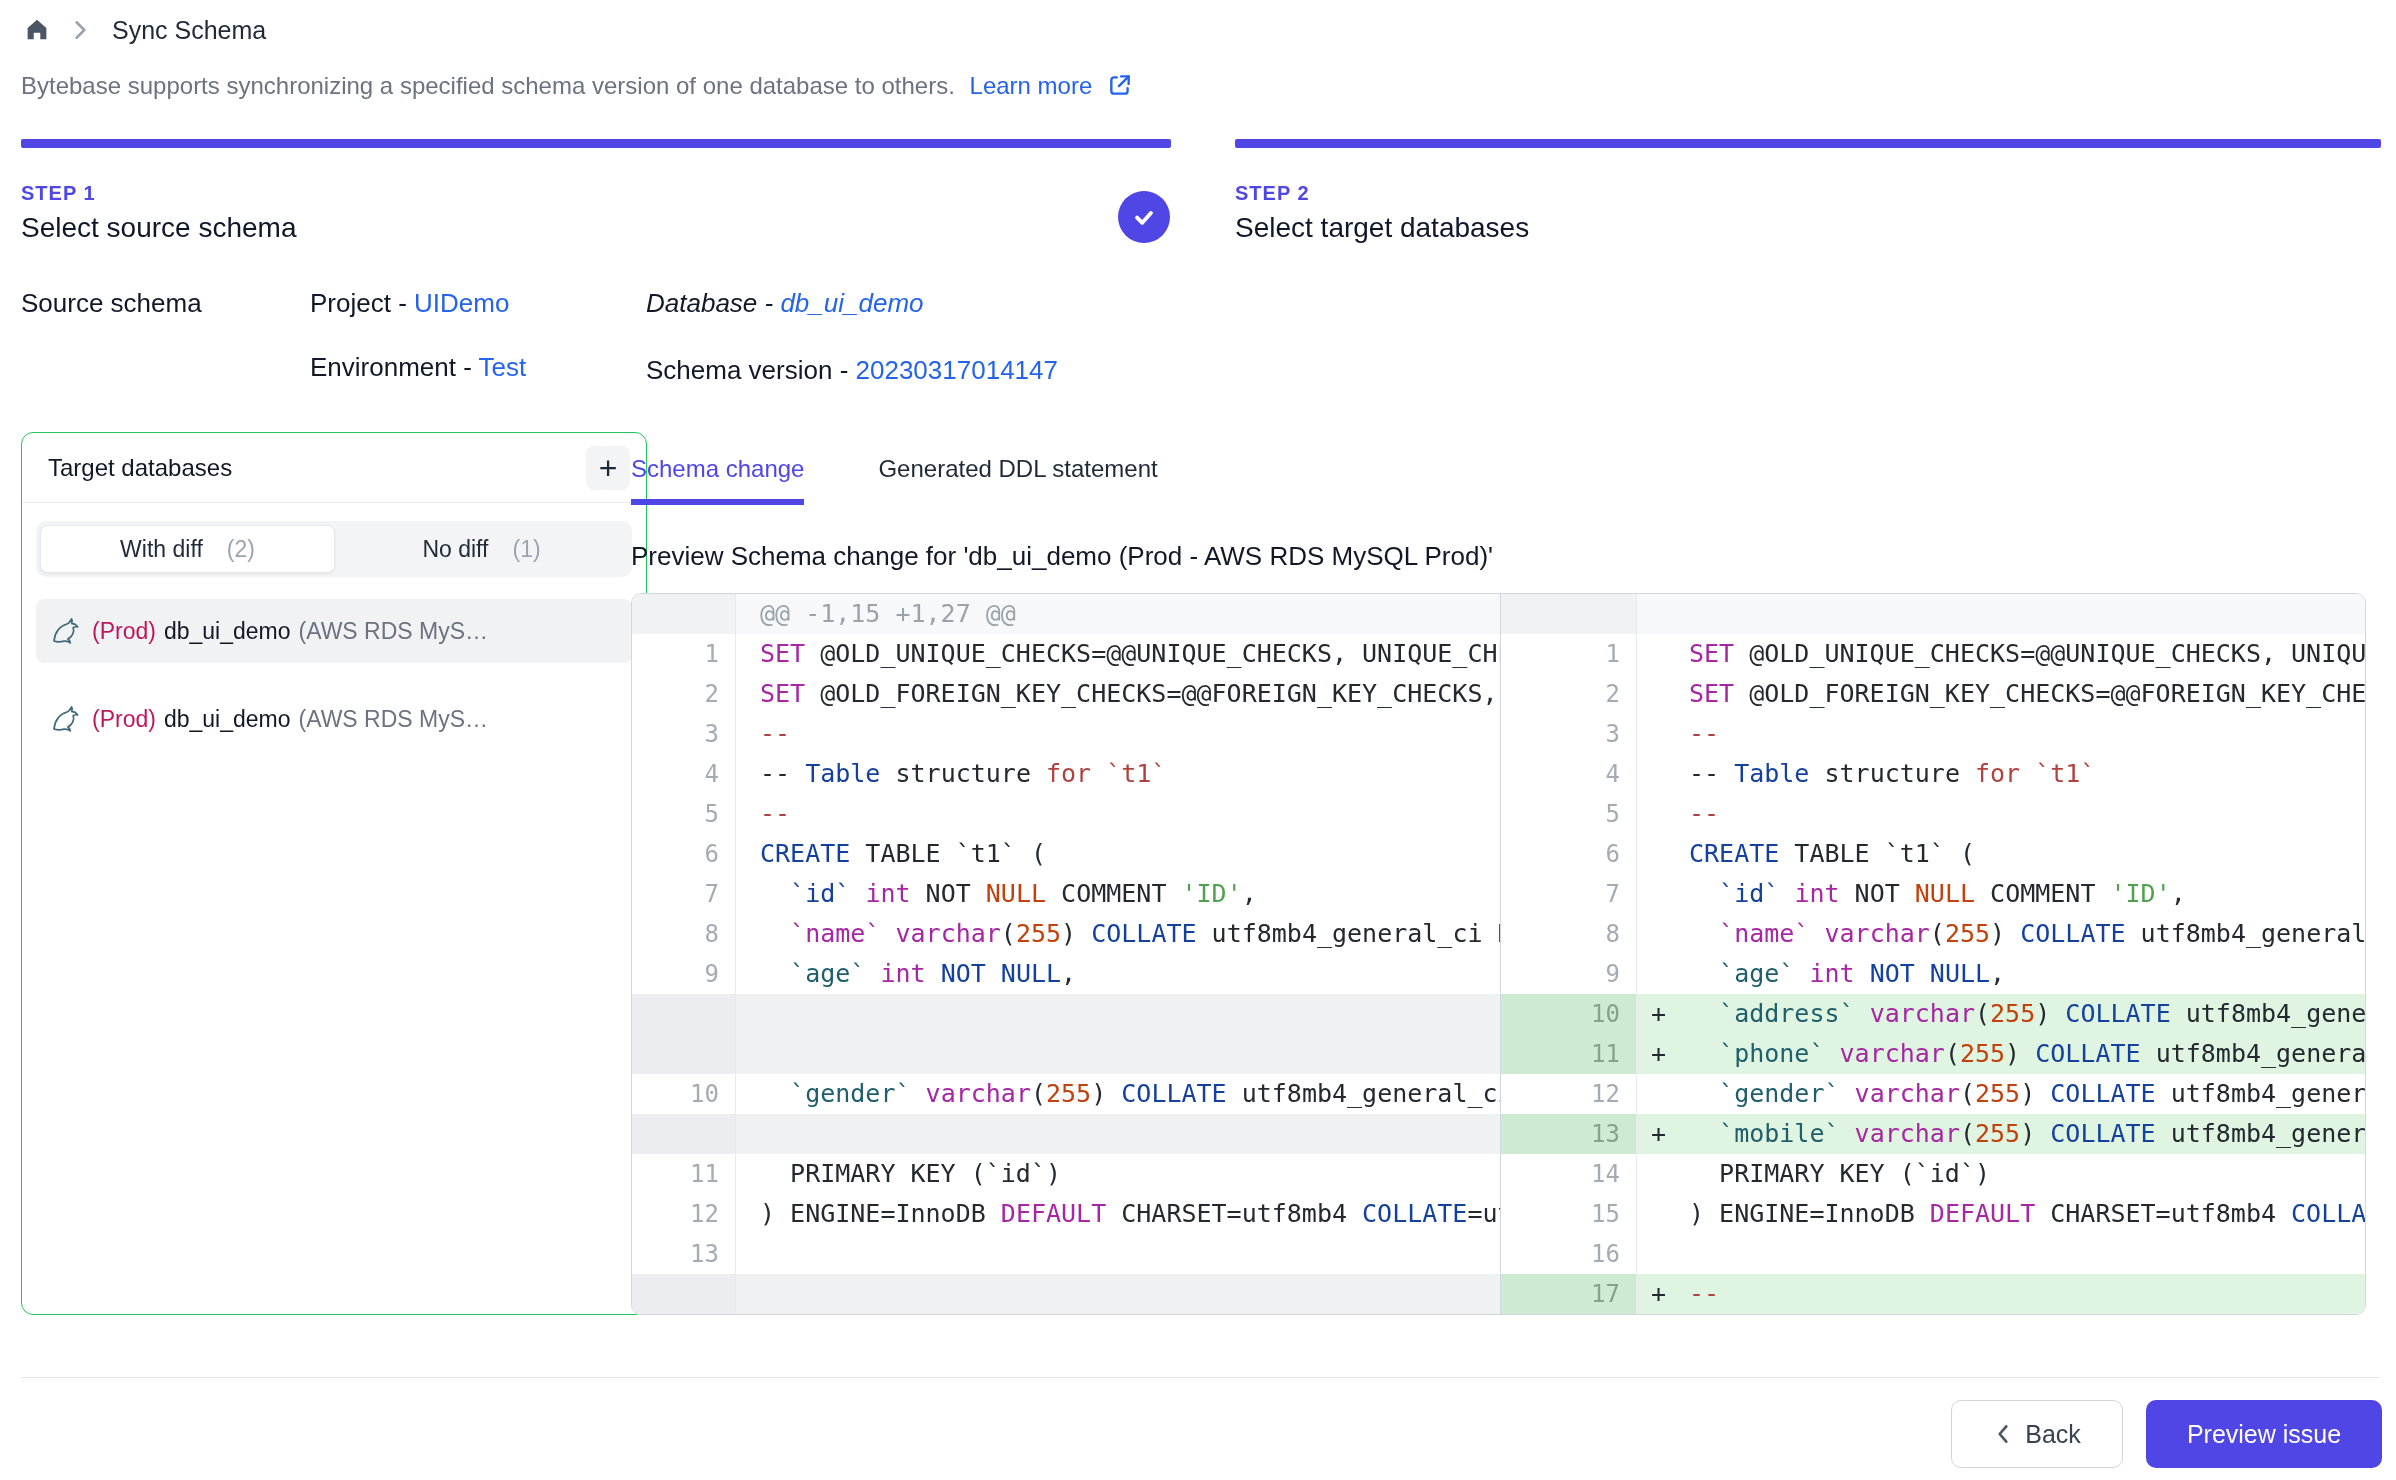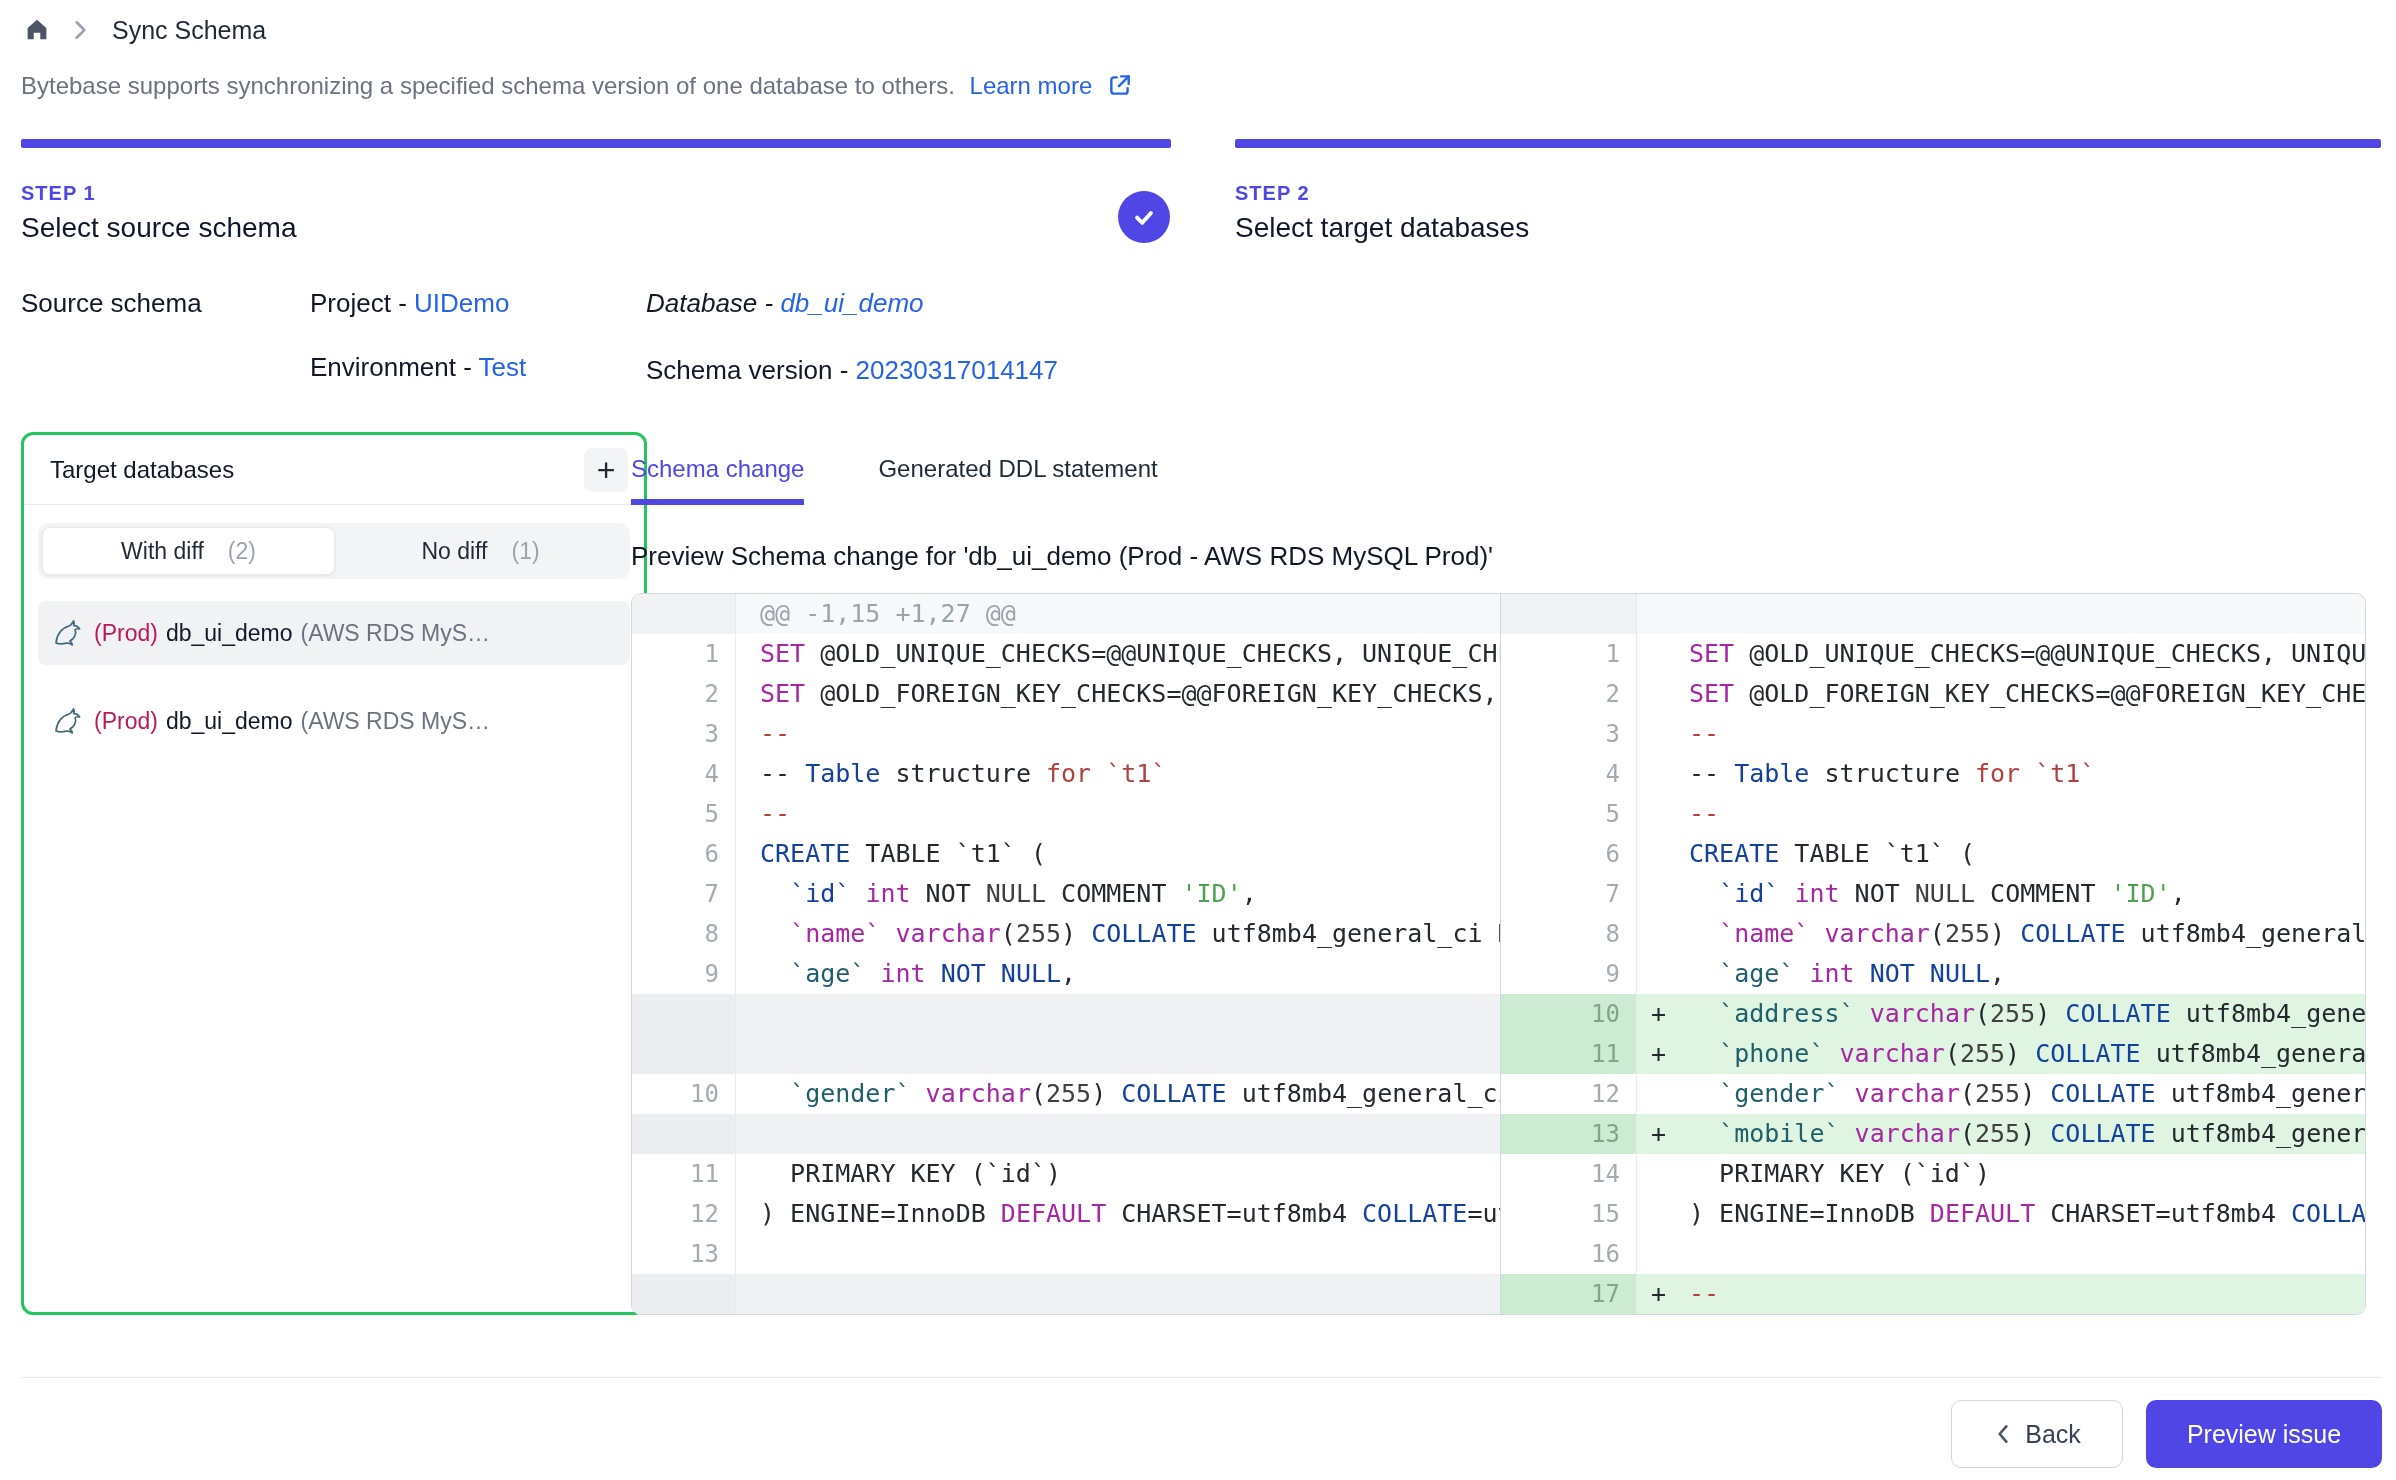--- a/index.html
+++ b/index.html
@@ -25,21 +25,21 @@
   .step-label { font-size:20px; font-weight:bold; letter-spacing:1px; color:#4f46e5; top:182px; }
   .step-title { font-size:28px; font-weight:500; color:#0f172a; top:212px; }
   .check-circle { left:1118px; top:191px; width:52px; height:52px; border-radius:50%;
     background:#4f46e5; display:flex; align-items:center; justify-content:center; }
 
   
   .src { font-size:26px; color:#111827; }
   .src a { color:#2563eb; text-decoration:none; }
 
   
-  .panel { left:21px; top:432px; width:626px; height:883px; border:3px solid #22c55e;
+  .panel { left:21px; top:432px; width:626px; height:883px; border:1px solid #22c55e;
     border-radius:12px; background:#fff; }
   .panel-head { height:70px; display:flex; align-items:center; justify-content:space-between;
     padding:0 16px 0 26px; border-bottom:1px solid #e9ebee; }
   .panel-title { font-size:24px; font-weight:500; color:#111827; }
   .add-btn { width:44px; height:44px; background:#f3f4f6; border:none; border-radius:8px;
     font-size:32px; line-height:40px; color:#1f2937; cursor:pointer; }
   .seg { margin:18px 14px 0 14px; height:56px; background:#f3f4f6; border-radius:10px;
     display:flex; padding:4px; font-size:23px; }
   .seg-opt { flex:1; display:flex; align-items:center; justify-content:center; color:#1f2937;
     border-radius:8px; cursor:pointer;gap:16px; }
@@ -76,21 +76,21 @@
   .mark { display:inline-block; width:52px; padding-left:14px; color:#24292f; }
   .drow.head .gut { background:#f0f2f4; }
   .drow.head .code { background:#f6f8fa; color:#9aa3ac; }
   .drow.gap .gut { background:#ebedf0; }
   .drow.gap .code { background:#f0f1f3; }
   .drow.add .gut { background:#cdebd2; color:#85a38b; }
   .drow.add .code { background:#dff5e1; }
   .tk-p  { color:#24292f; }
   .tk-kw { color:#a626a4; }
   .tk-nv { color:#14419e; }
-  .tk-tl { color:#404040;text-align:center; }
+  .tk-tl { color:#c2410c;text-align:center; }
   .tk-st { color:#50a14f; }
   .tk-cm { color:#b0413e; }
   .tk-fd { color:#1f5f6b; }
 
   
   .footer-divider { left:21px; top:1377px; width:2360px; height:1px; background:#e5e7eb; }
   .back-btn { left:1951px; top:1400px; width:172px; height:68px; background:#fff;
     border:1px solid #d1d5db; border-radius:10px; font-size:25px; color:#374151;
     display:flex; align-items:center; justify-content:center; gap:12px; cursor:pointer;
     font-family:"Liberation Sans", sans-serif; }

